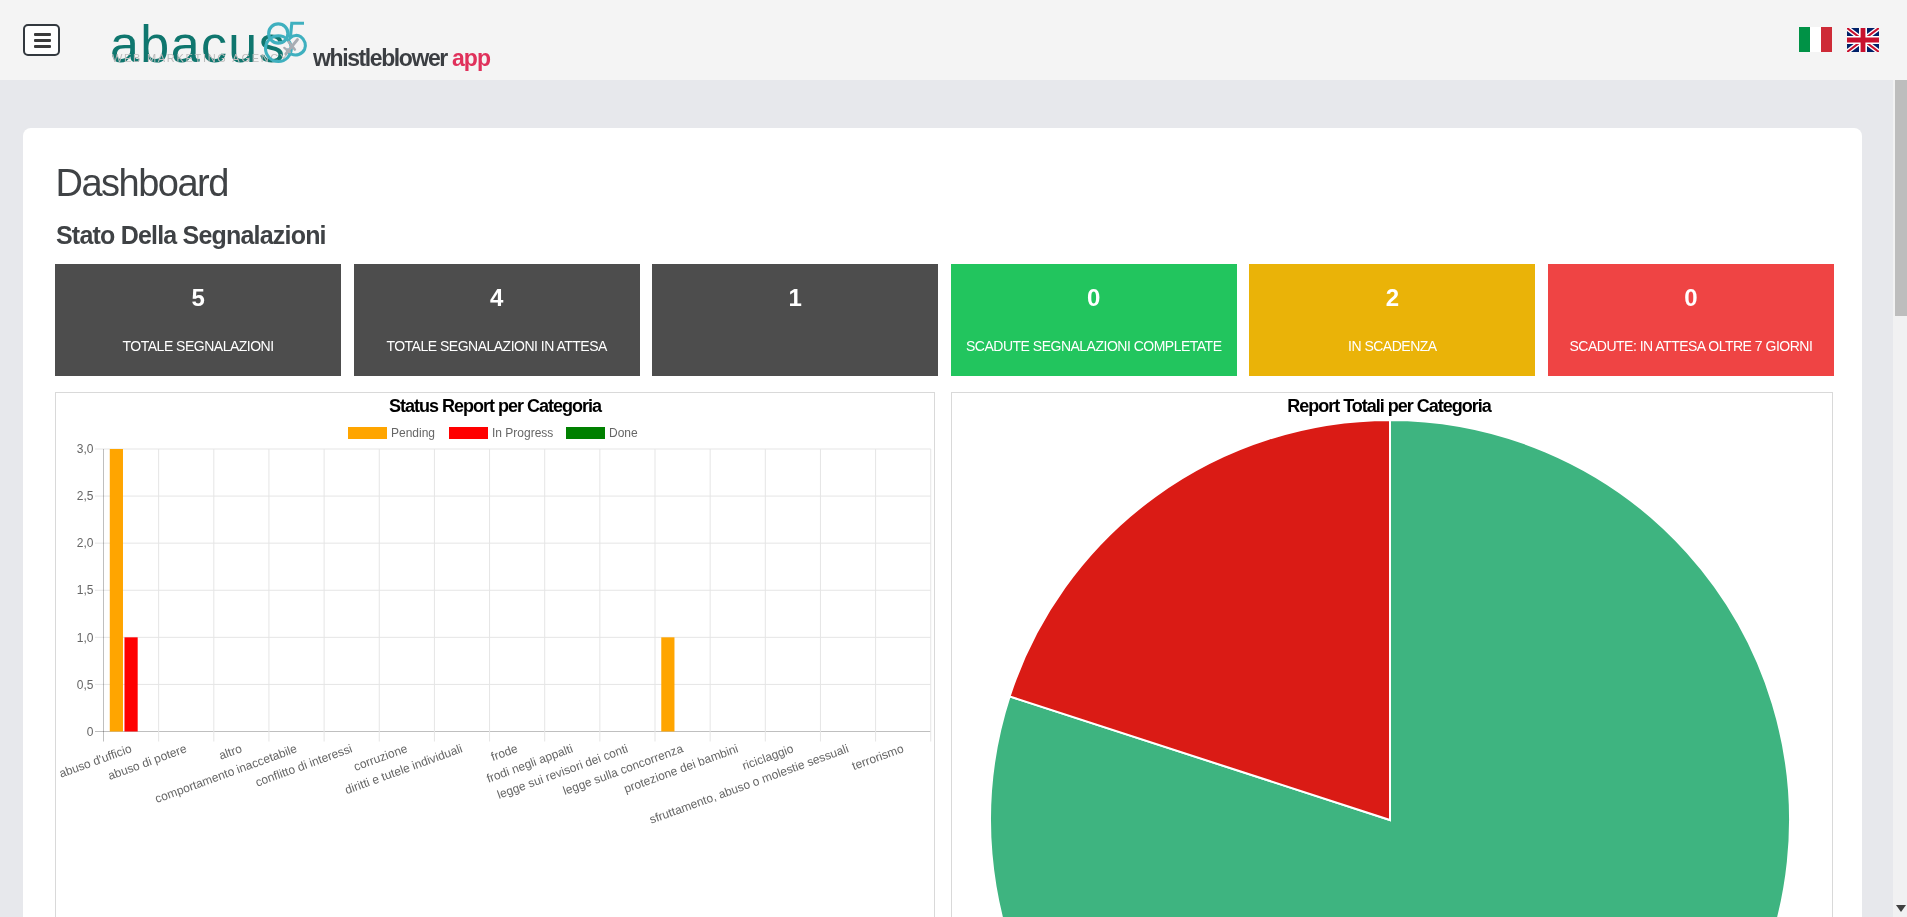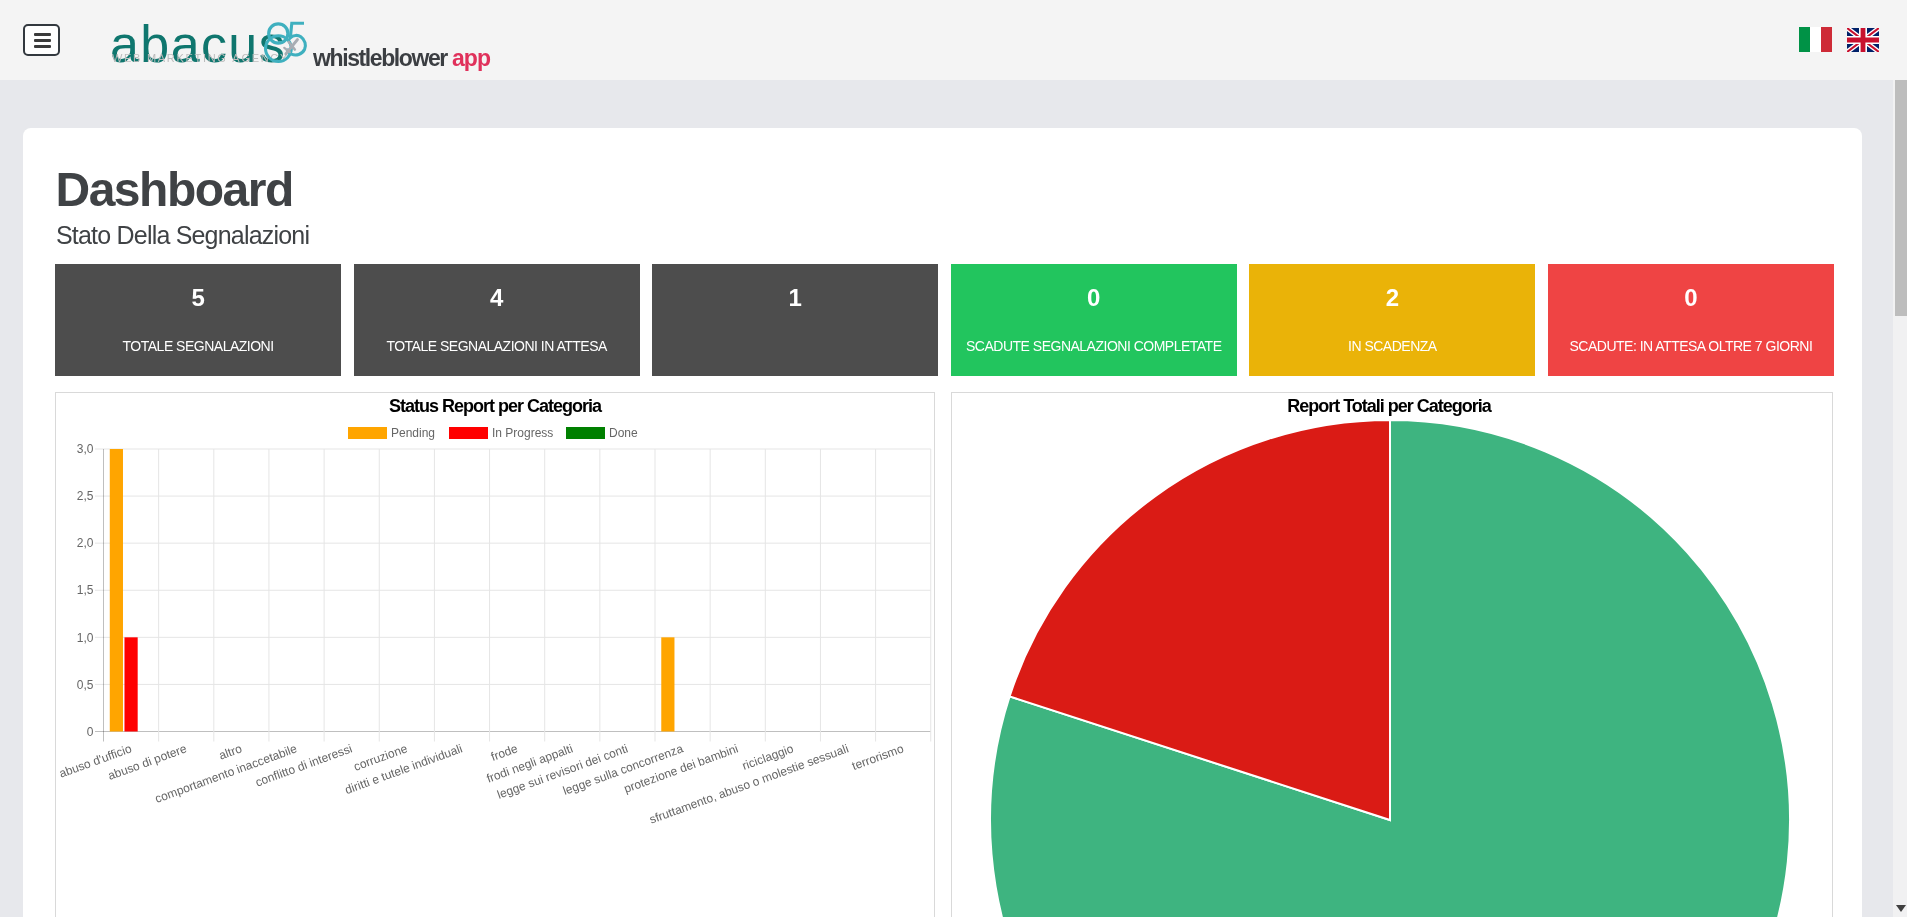--- a/index.html
+++ b/index.html
@@ -7,22 +7,22 @@
 .hdr{position:absolute;left:0;top:0;width:1907px;height:80px;background:#f4f4f4}
 .burger{position:absolute;left:23px;top:24px;width:37px;height:32px;border:2px solid #33393f;
  border-radius:5px;background:#fff}
 .burger i{position:absolute;left:8.5px;width:17px;height:3px;background:#3b3b3b;border-radius:1px}
 .logo-a{position:absolute;left:110px;top:14px;color:#0f766e;font-size:52px;letter-spacing:1.4px}
 .logo-sub{position:absolute;left:112px;top:51.5px;color:#bcbcbc;font-size:11px;letter-spacing:1.7px}
 .wb{position:absolute;left:313px;top:45px;font-size:23px;font-weight:bold;color:#3b3e42;letter-spacing:-1.4px}
 .wb span{color:#e0315b;font-weight:bold;letter-spacing:-0.8px}
 .flag{position:absolute;top:27px}
 .card{position:absolute;left:23px;top:128px;width:1839px;height:1000px;background:#fff;border-radius:8px}
-h1{position:absolute;left:55.5px;top:162px;font-size:48px;letter-spacing:-1.5px;color:#3f4245;font-weight:bold}
-h2{position:absolute;left:56px;top:221px;font-size:25px;letter-spacing:-0.8px;color:#3f4245;font-weight:normal}
+h1{position:absolute;left:55.5px;top:162px;font-size:38px;letter-spacing:-1.5px;color:#3f4245;font-weight:normal}
+h2{position:absolute;left:56px;top:221px;font-size:25px;letter-spacing:-0.8px;color:#3f4245;font-weight:bold}
 .stats{position:absolute;left:55px;top:264px;width:1779px;display:flex;gap:12.4px}
 .stat{flex:1;height:112px;color:#fff;text-align:center;padding-top:16px}
 .stat .n{font-size:24px;font-weight:bold;line-height:36px}
 .stat .l{font-size:14px;letter-spacing:-0.5px;line-height:21px;margin-top:20px}
 .bg-dark{background:#4d4d4d}.bg-green{background:#22c55e}.bg-yellow{background:#eab308}.bg-red{background:#ef4444}
 .chcard{position:absolute;top:392px;background:#fff;border:1px solid #d9d9d9}
 .chl{left:55px;width:880px;height:560px}
 .chr{left:951px;width:882px;height:560px}
 svg text{font-family:"Liberation Sans",sans-serif;font-size:12px;fill:#666}
 svg .ttl{font-size:18px;font-weight:bold;fill:#000;letter-spacing:-1px}

